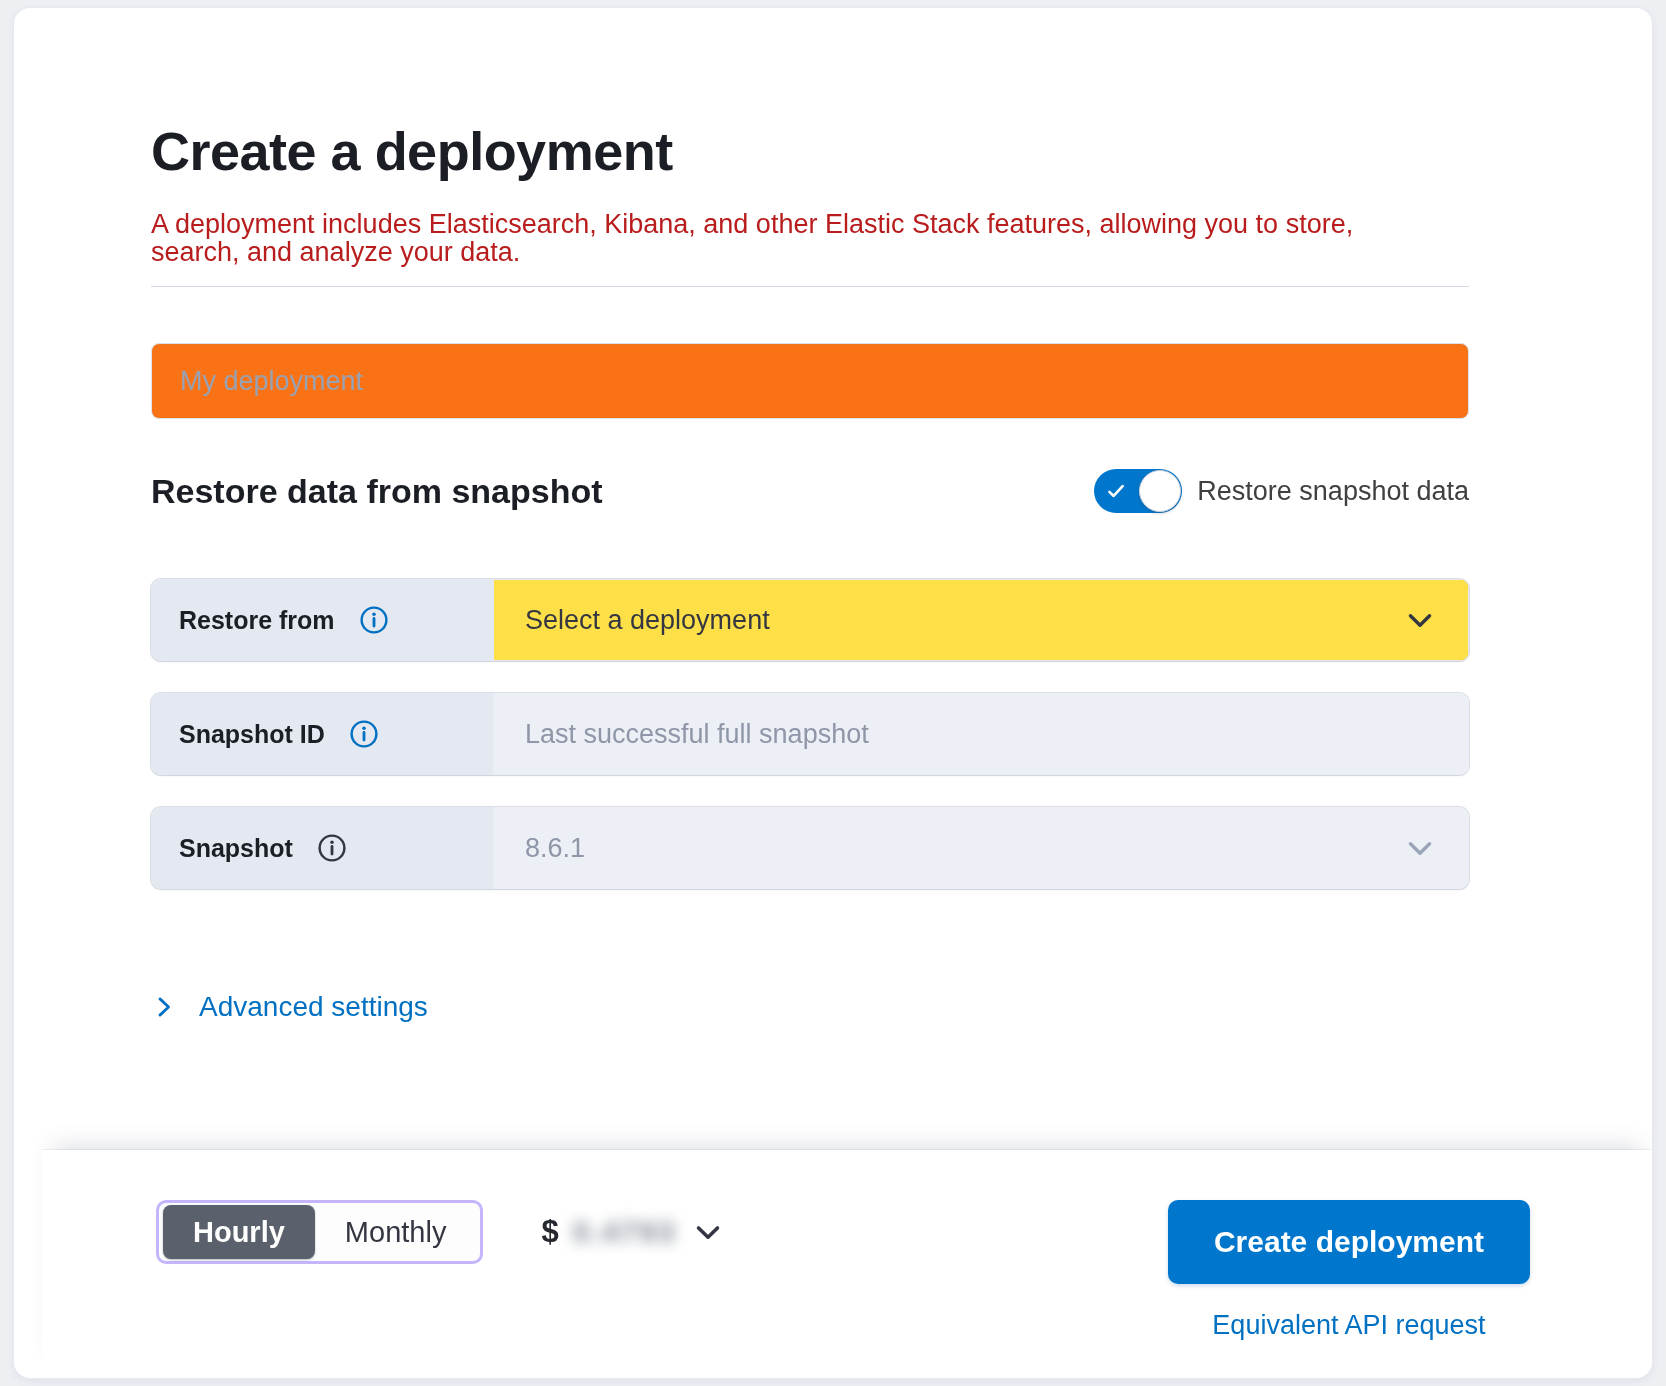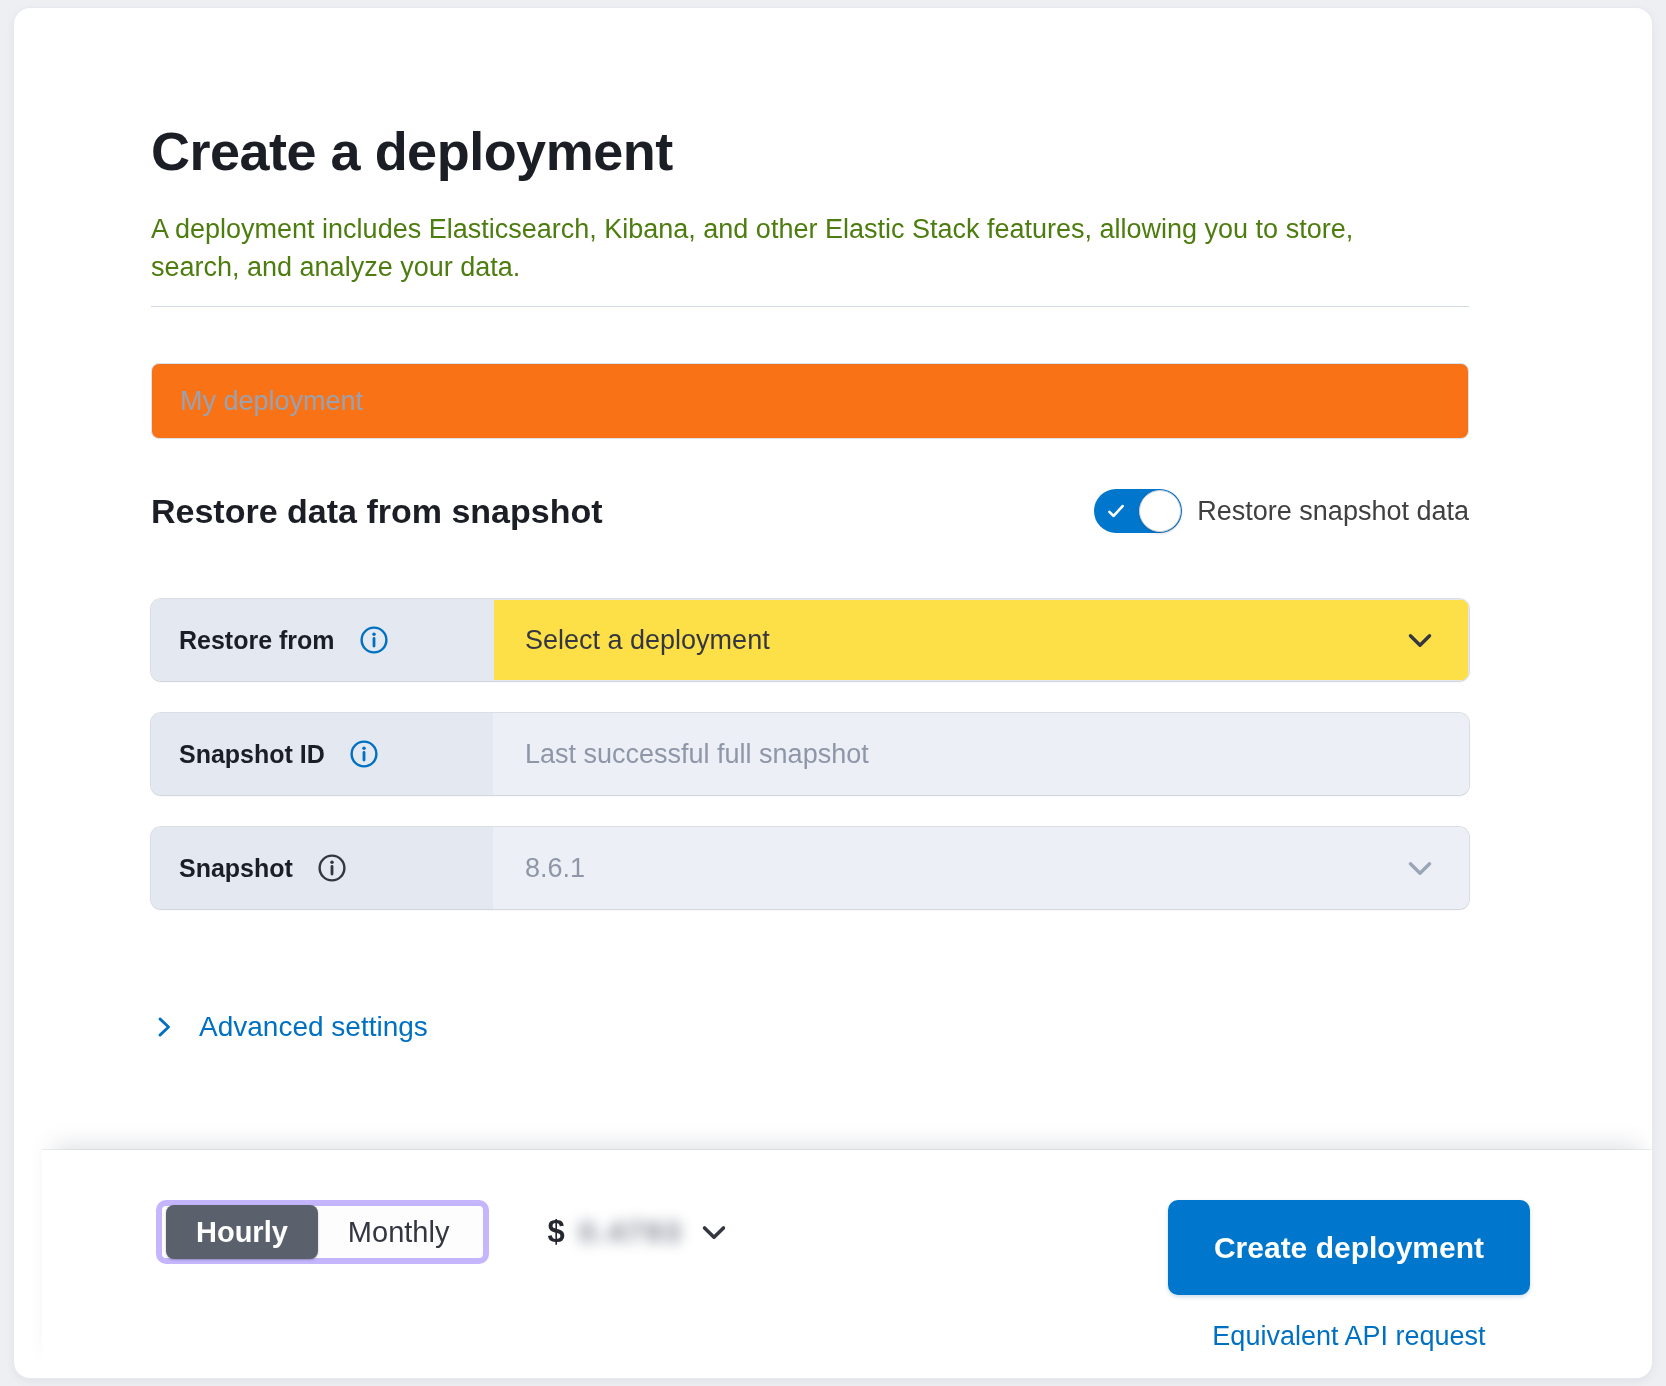--- a/index.html
+++ b/index.html
@@ -21,21 +21,21 @@
     padding-left:28px;
   }
   .main { flex:1; padding:112px 0 0 109px; }
   .content { width:1318px; }
 
   h1.page-title {
     font-size:54px; font-weight:700; letter-spacing:-0.5px;
     color:#1b1e24; margin-bottom:28px;
   }
   .subtitle {
-    font-size:27px; line-height:38px; color:#4d7c0f;
+    font-size:27px; line-height:28px; color:#b91c1c;
     margin-bottom:20px; max-width:1290px;
   }
   .divider { border:none; border-top:1px solid #d3dae6; margin:0 0 56px 0; }
 
   h2.section-heading { font-size:34px; font-weight:700; color:#1b1e24; }
   .name-heading { margin-bottom:38px; }
 
   .name-input {
     width:100%; height:76px;
     border:1px solid #dde3ed; border-radius:8px;
@@ -107,21 +107,21 @@
     flex:0 0 228px;
     background:#ffffff;
     box-shadow:0 -16px 22px -12px rgba(65,78,101,0.18), 0 -1px 0 rgba(120,130,150,0.12);
     display:flex; align-items:flex-start;
     padding:50px 122px 0 114px;
     position:relative;
   }
   .footer-left { display:flex; align-items:center; gap:58px; }
   .billing-toggle {
     display:flex; align-items:center;
-    background:#fdfdfe; border:6px solid #c4b5fd; border-radius:10px;
+    background:#fdfdfe; border:3px solid #c4b5fd; border-radius:10px;
     padding:4px; height:64px;
   }
   .billing-option {
     font-size:29px; padding:0 30px; height:54px;
     display:flex; align-items:center; border-radius:8px;
     color:#343741; cursor:pointer; background:transparent; border:none;
     font-family:inherit;
   }
   .billing-option.selected {
     background:#5b616c; color:#ffffff; font-weight:700;
@@ -133,21 +133,21 @@
     font-size:30px; font-weight:600; color:#7a828f;
     filter:blur(7px); letter-spacing:2px;
     user-select:none;
   }
   .price-chev { width:36px; height:36px; color:#343741; }
 
   .footer-right { margin-left:auto; display:flex; flex-direction:column; align-items:center; }
   .create-btn {
     background:#0077cc; color:#ffffff; border:none;
     font-size:30px; font-weight:600; font-family:inherit;
-    height:95px; padding:0 46px; border-radius:10px;
+    height:84px; padding:0 46px; border-radius:10px;
     cursor:pointer;
     box-shadow:0 2px 4px rgba(0,80,150,0.2);
   }
   .api-link {
     margin-top:26px; color:#0071c2; font-size:27px; font-weight:500;
     cursor:pointer; text-decoration:none;
   }
 </style>
 </head>
 <body>

